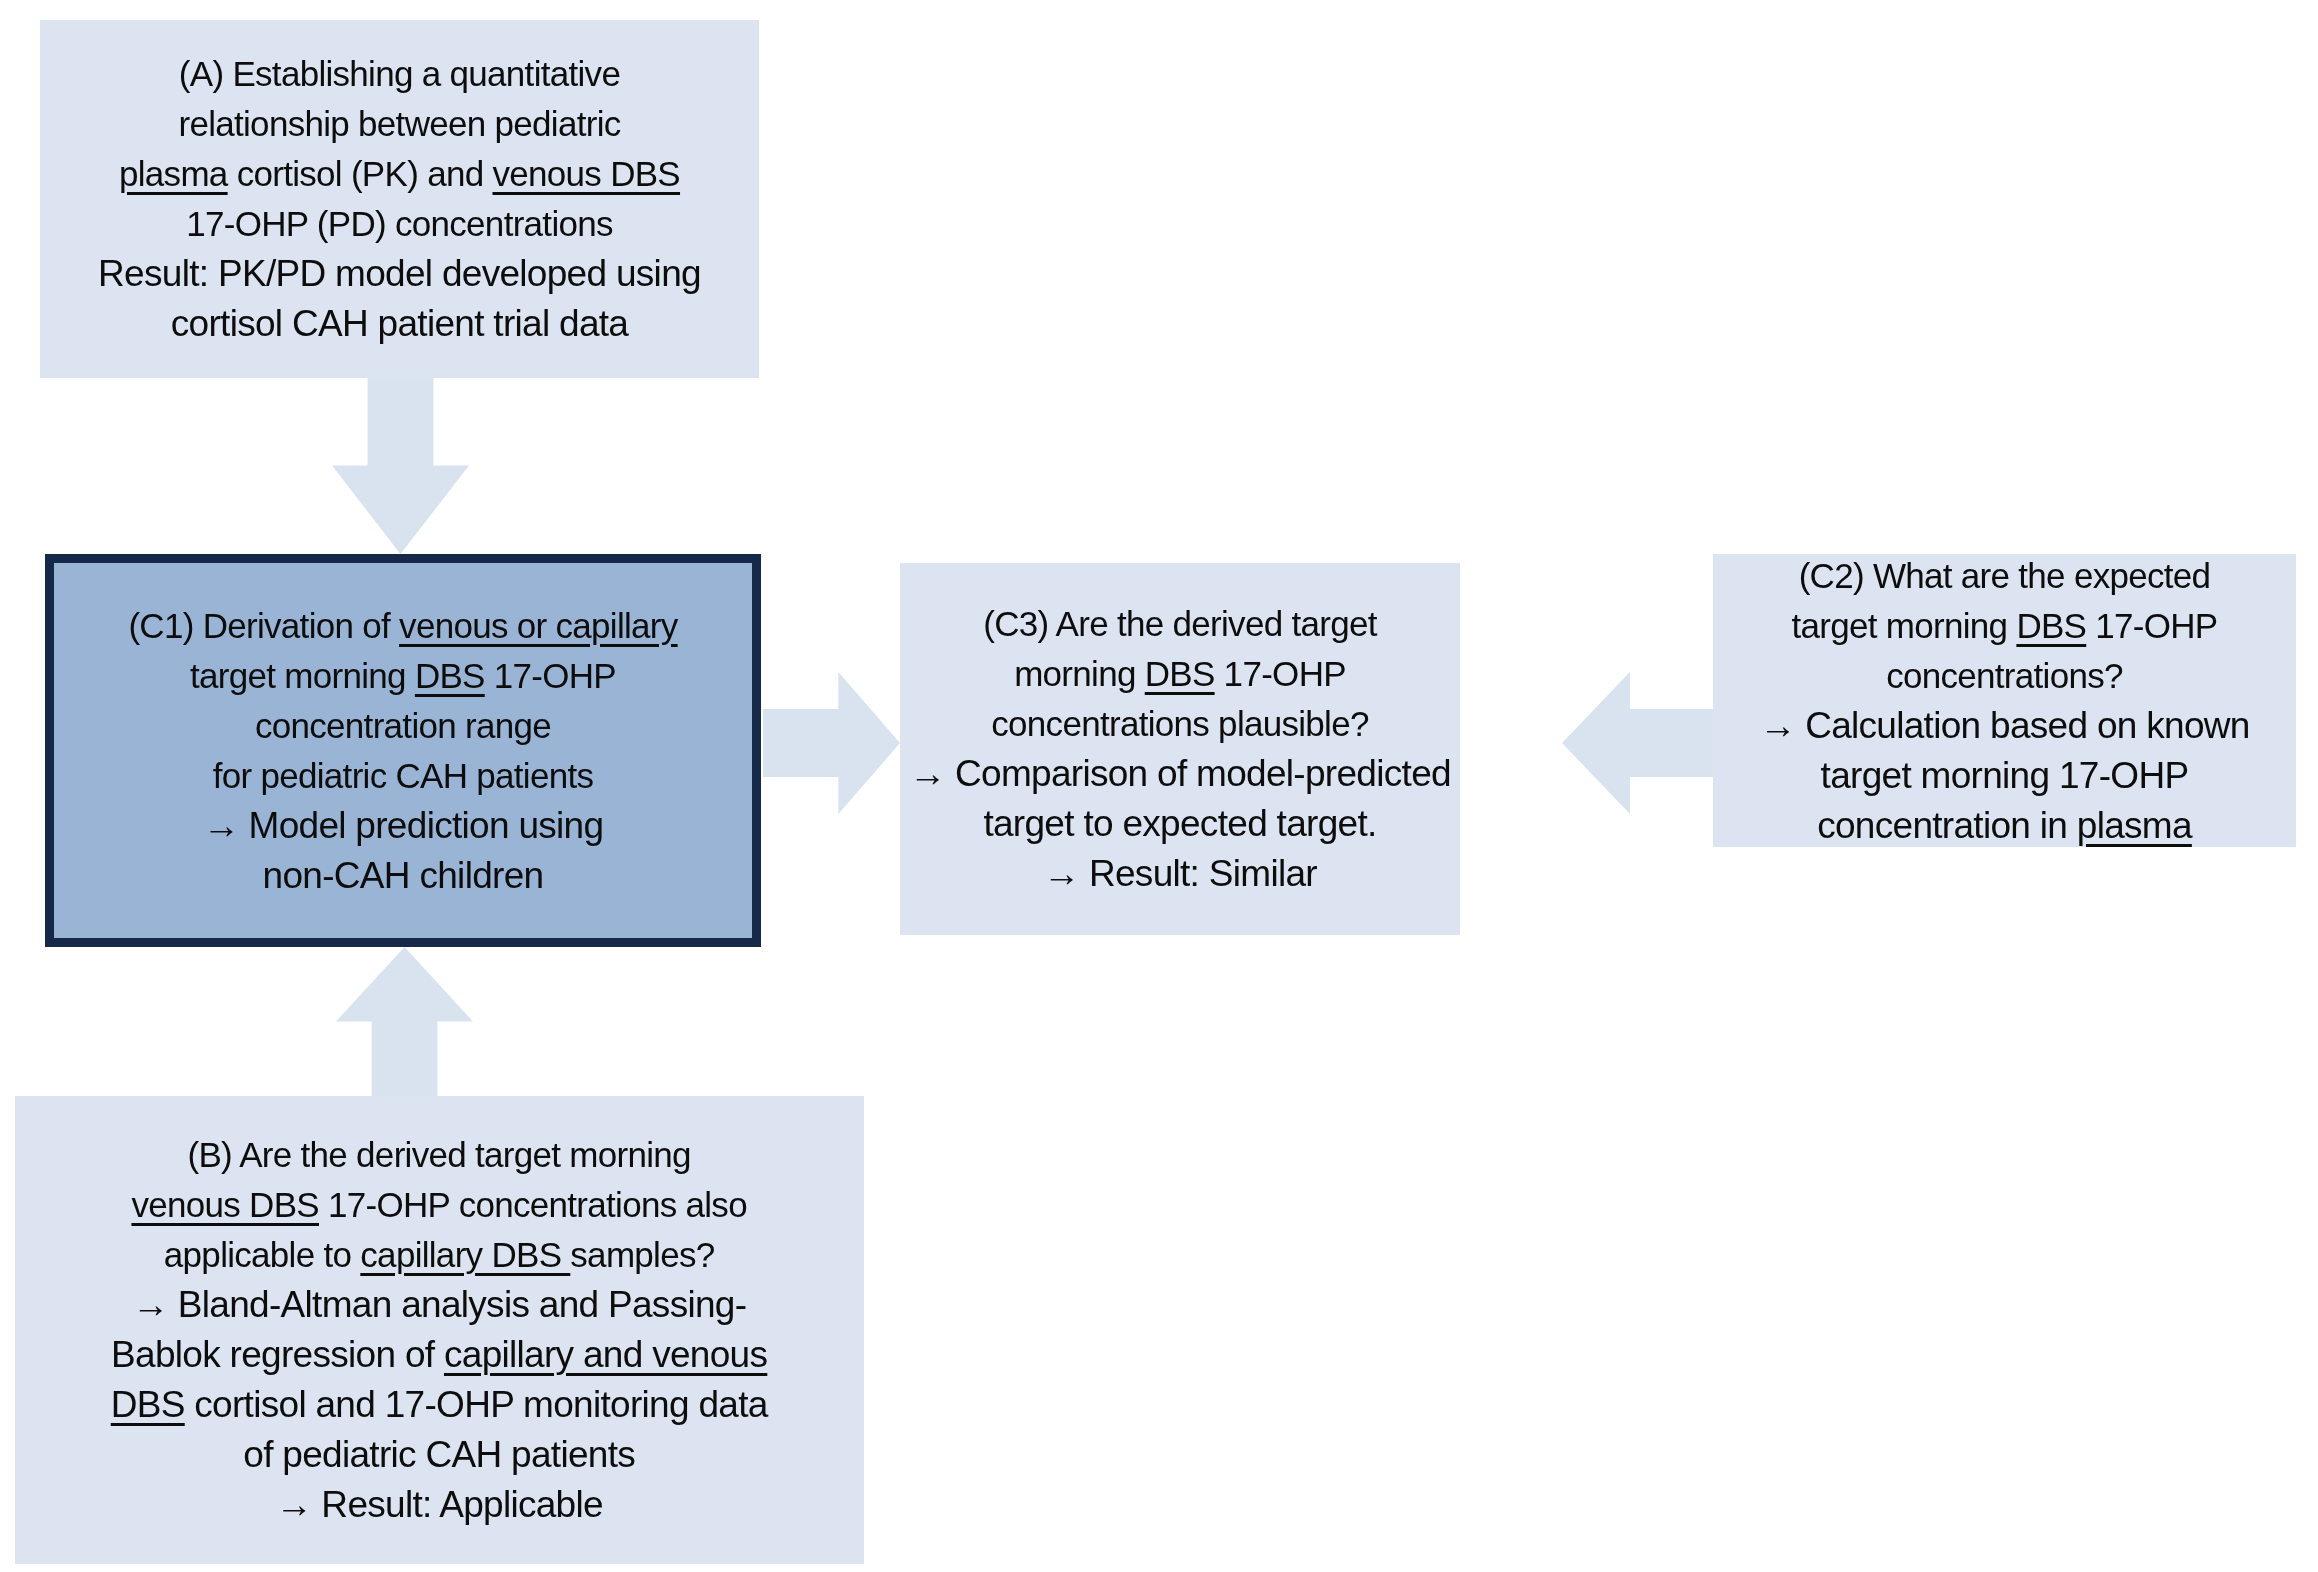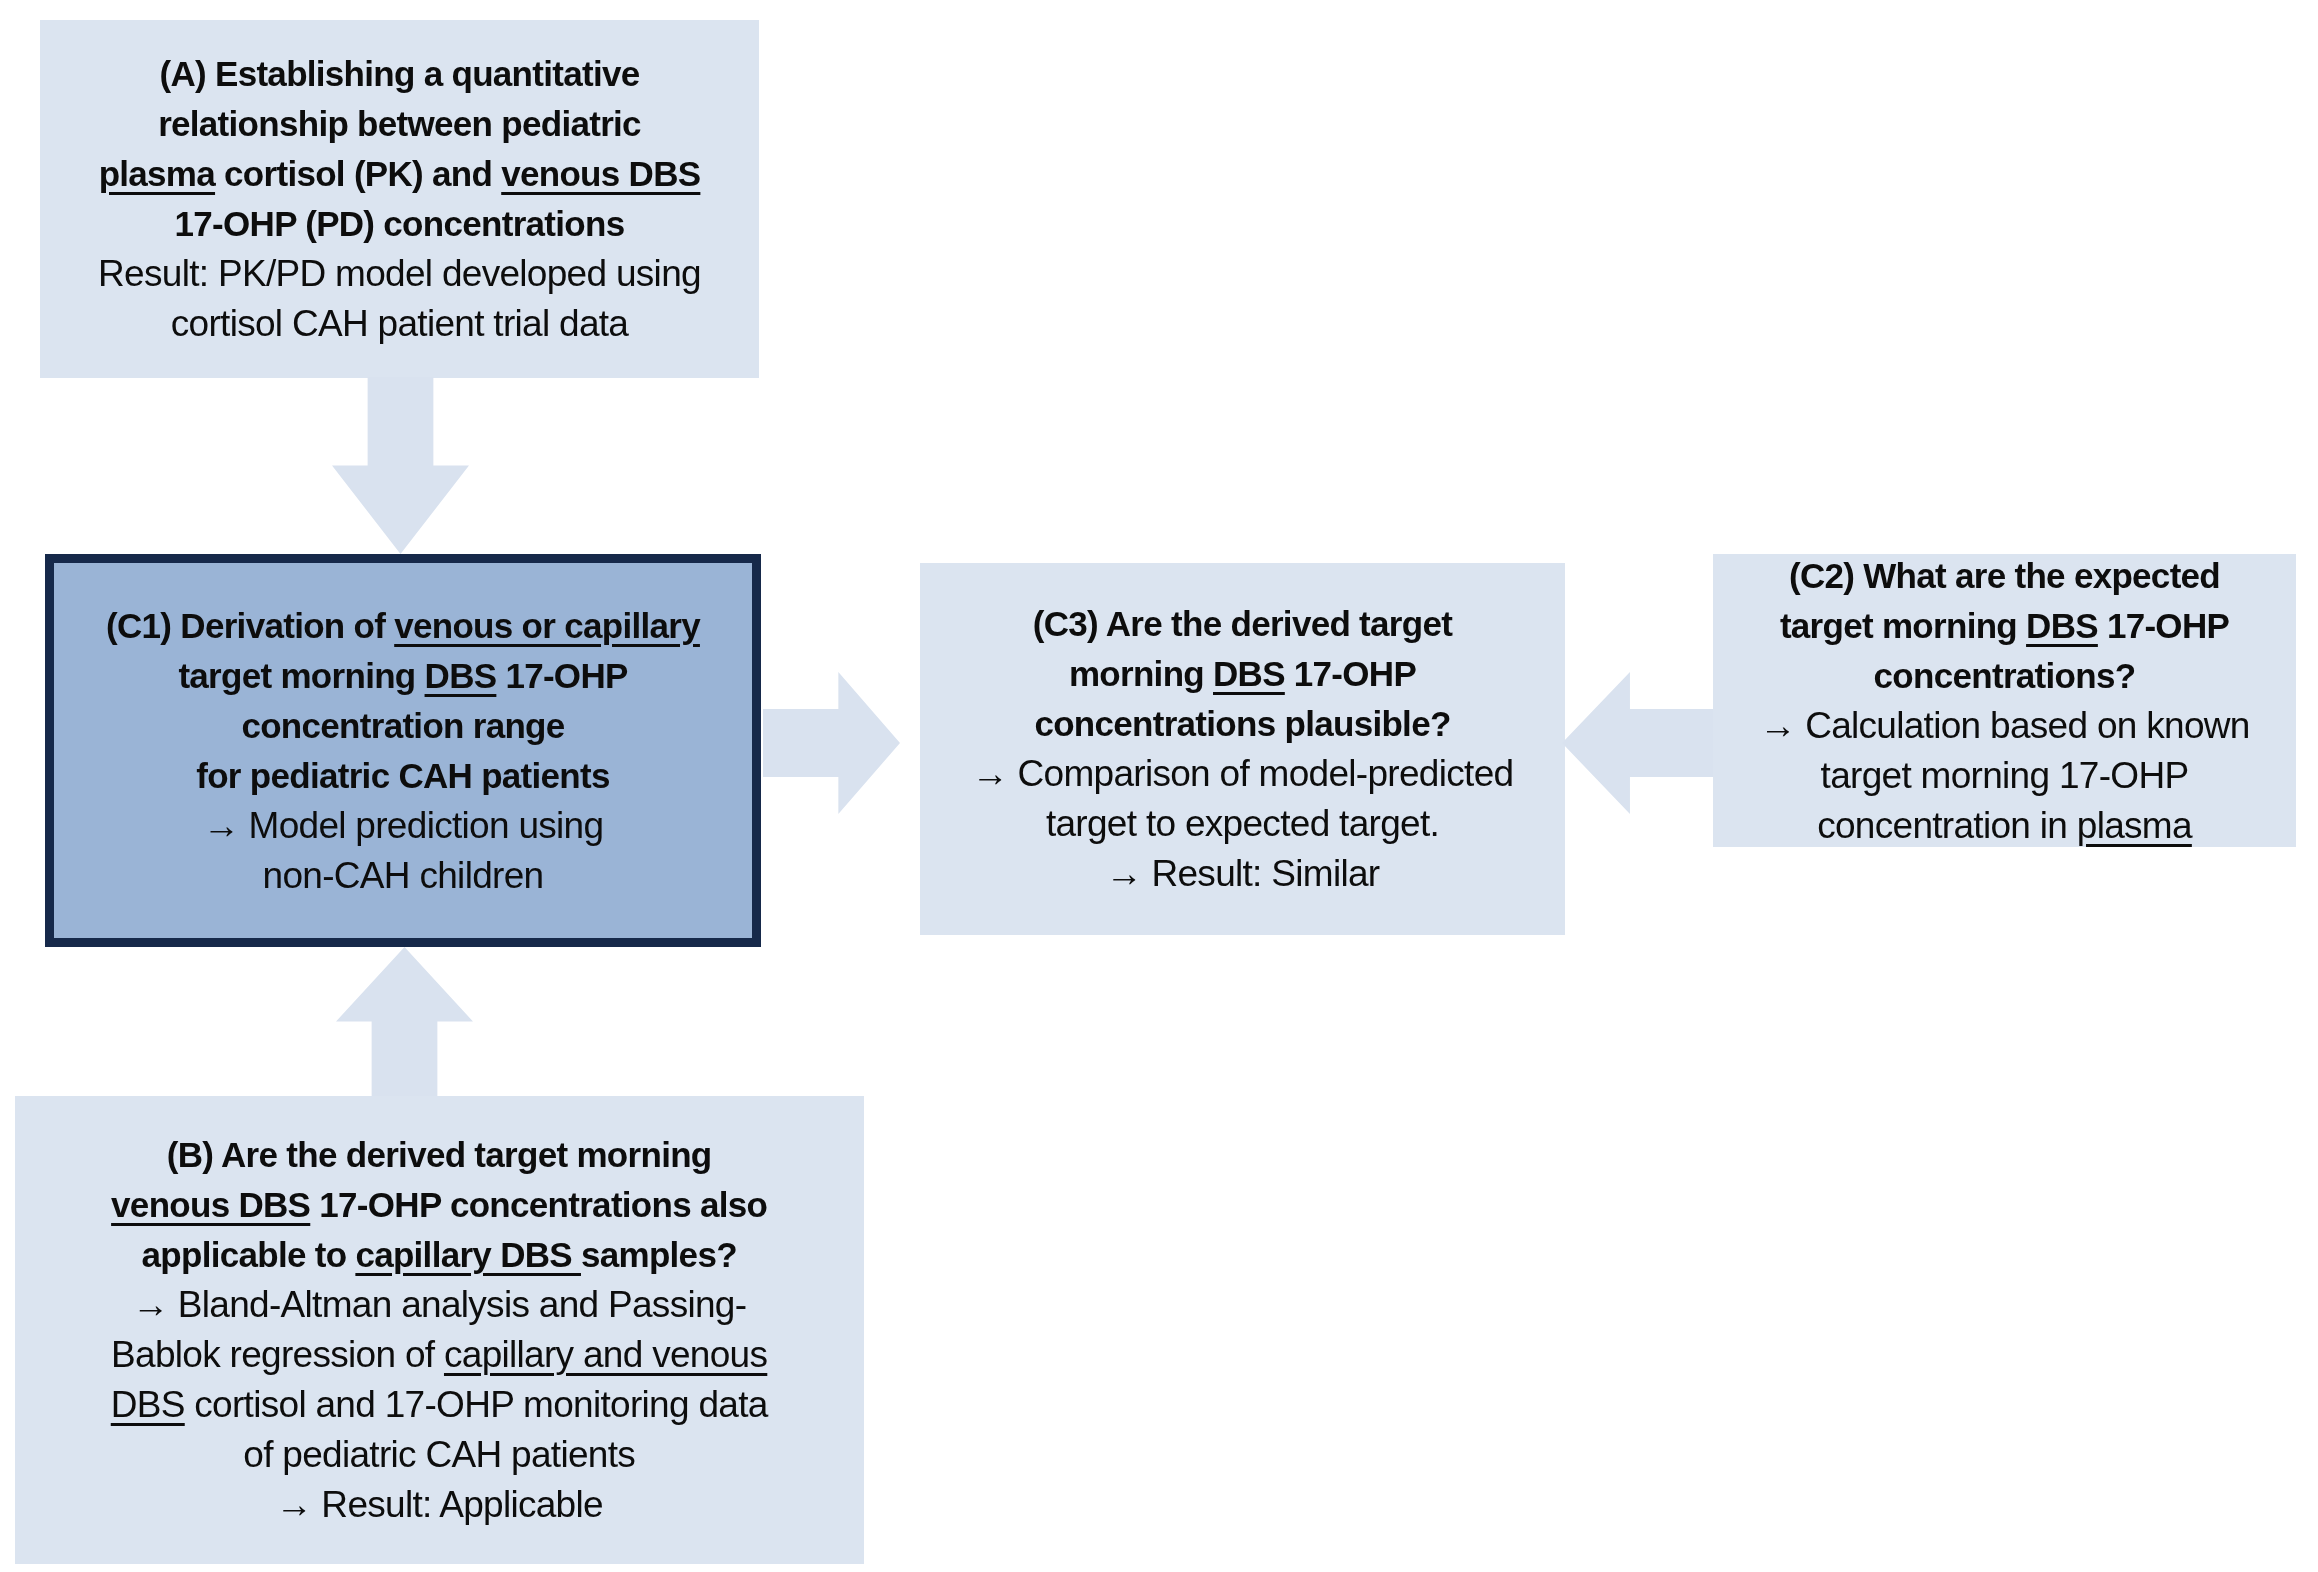--- a/index.html
+++ b/index.html
@@ -36,40 +36,40 @@
     border: 9.4px solid var(--hi-border);
   }
   .line {
     white-space: nowrap;
     text-align: center;
     font-size: 37px;
     line-height: 50px;
     letter-spacing: -0.7px;
   }
   .line.bold {
-    font-weight: 700;
+    font-weight: 400;
     font-size: 35px;
   }
   .u {
     text-decoration: underline;
     text-decoration-thickness: 3.3px;
     text-underline-offset: 6px;
   }
   .arrow {
     position: absolute;
     background: var(--arrow-fill);
   }
   .arrow-down  { clip-path: polygon(26% 0, 74% 0, 74% 50%, 100% 50%, 50% 100%, 0 50%, 26% 50%); }
   .arrow-up    { clip-path: polygon(50% 0, 100% 50%, 74% 50%, 74% 100%, 26% 100%, 26% 50%, 0 50%); }
   .arrow-right { clip-path: polygon(0 26%, 55% 26%, 55% 0, 100% 50%, 55% 100%, 55% 74%, 0 74%); }
   .arrow-left  { clip-path: polygon(100% 26%, 45% 26%, 45% 0, 0 50%, 45% 100%, 45% 74%, 100% 74%); }
 
   #box-a  { left: 40px;   top: 20px;   width: 719px; height: 358px; }
   #box-c1 { left: 45px;   top: 554px;  width: 716px; height: 393px; align-items: center; }
-  #box-c3 { left: 900px; top: 563px;  width: 645px;  height: 372px; margin-left: 20px; }
+  #box-c3 { left: 900px; top: 563px;  width: 560px;  height: 372px; }
   #box-c2 { left: 1713px; top: 554px;  width: 583px;  height: 293px; }
   #box-b  { left: 14.7px;   top: 1096px; width: 849px; height: 468px; }
 
   #arrow-a-c1  { left: 332px;  top: 377px;  width: 137px; height: 177px; }
   #arrow-b-c1  { left: 336px;  top: 947px; width: 137px; height: 149px; }
   #arrow-c1-c3 { left: 763px; top: 672px; width: 137px; height: 142px; }
   #arrow-c2-c3 { left: 1562px; top: 672px; width: 151px; height: 142px; }
 </style>
 </head>
 <body>

